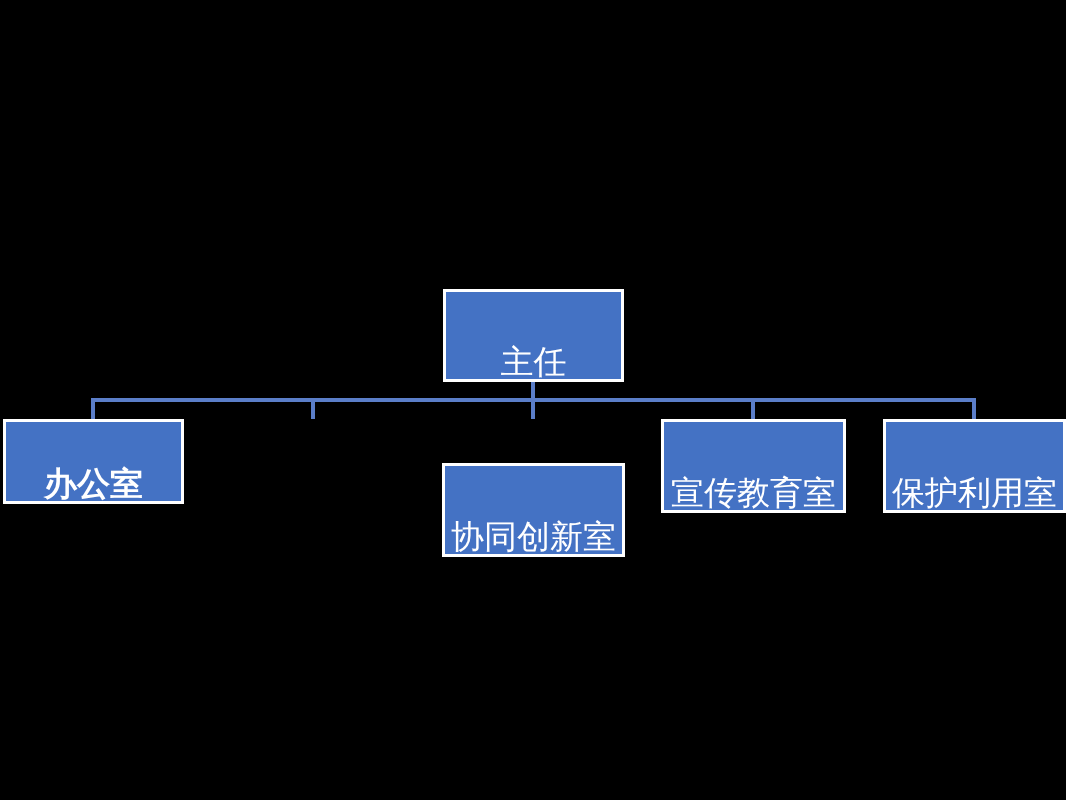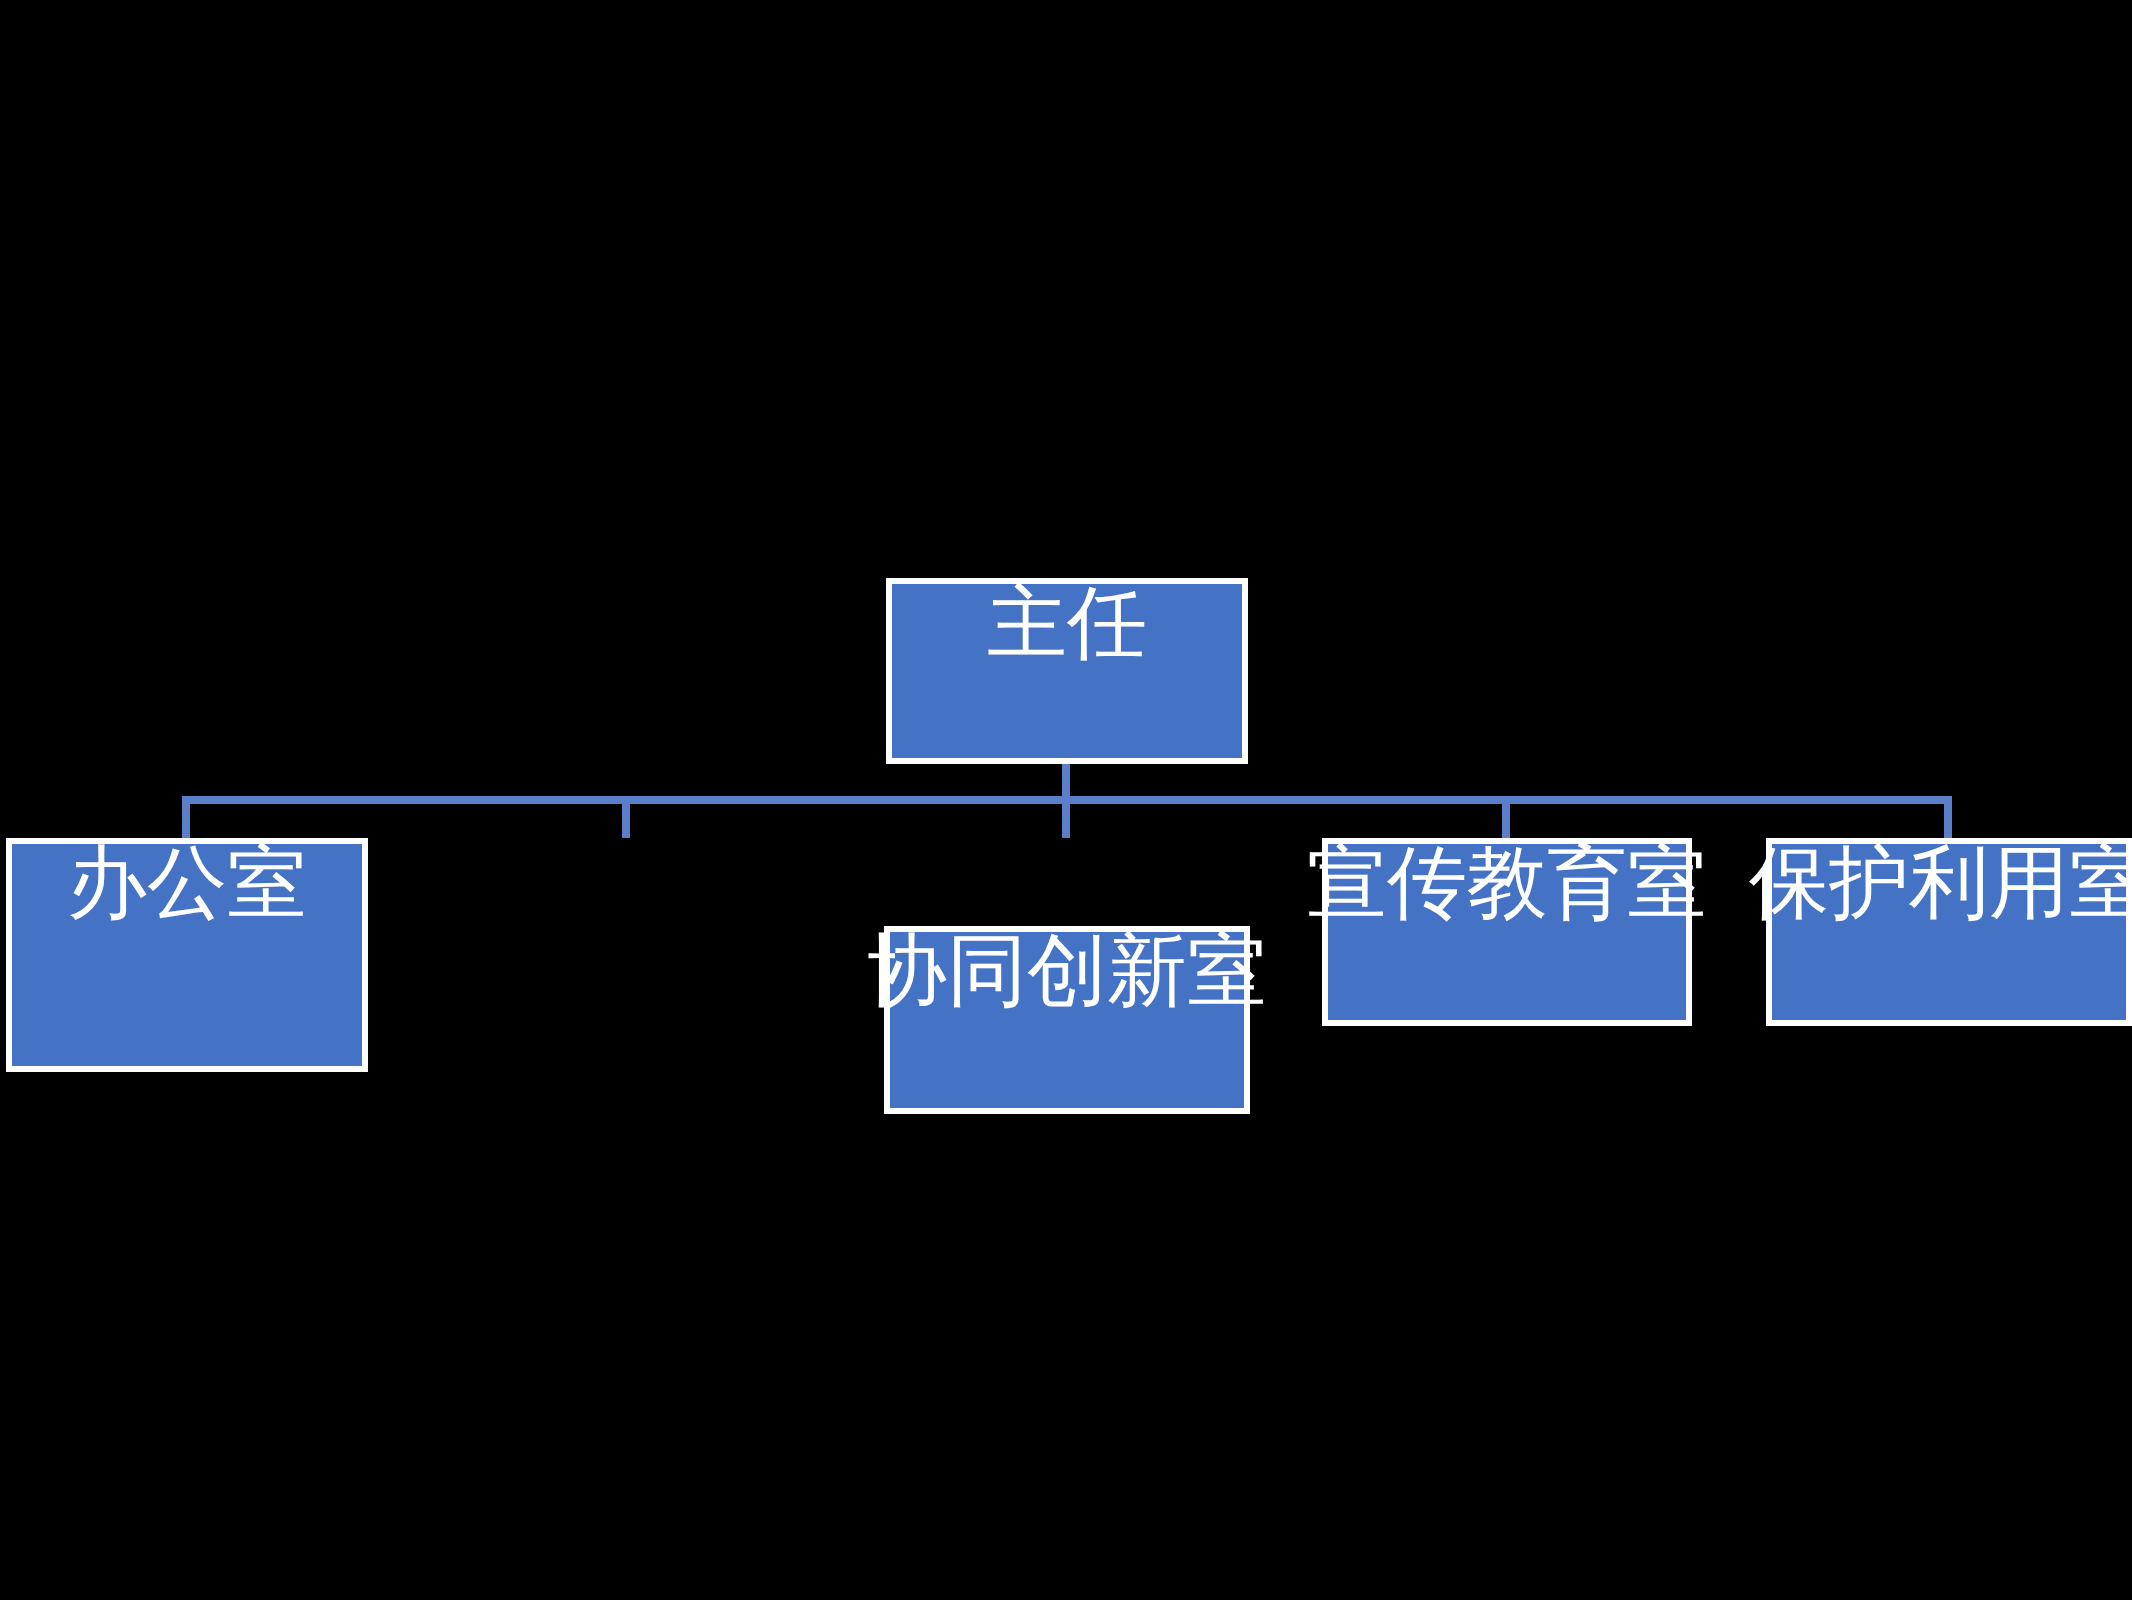--- a/index.html
+++ b/index.html
@@ -15,29 +15,29 @@
     overflow: hidden;
     font-family: "Liberation Serif", "DejaVu Serif", serif;
   }
   .node {
     position: absolute;
     box-sizing: border-box;
     background: var(--node_fill, #4472C4);
     border: 3px solid var(--node_border, #FFFFFF);
     color: var(--node_text, #FFFFFF);
     display: flex;
-    align-items: flex-start;
+    align-items: flex-end;
     justify-content: center;
-    font-size: 40px;
+    font-size: 33px;
     line-height: 1;
     white-space: nowrap;
     text-align: center;
   }
   .node-root   { left: 443px; top: 289px; width: 181px; height: 93px; }
-  .node-c1     { left: 3px;   top: 419px; width: 181px; height: 117px; }
+  .node-c1     { left: 3px;   top: 419px; width: 181px; height: 85px; font-weight: bold; }
   .node-c2     { left: 220px; top: 419px; width: 186px; height: 94px; }
   .node-c3     { left: 442px; top: 419px; width: 183px; height: 94px; margin-top: 44px; }
   .node-c4     { left: 661px; top: 419px; width: 185px; height: 94px; }
   .node-c5     { left: 883px; top: 419px; width: 183px; height: 94px; }
   .connector {
     position: absolute;
     background: var(--connector, #5B7EC9);
   }
   .conn-stem   { left: 531px; top: 380px; width: 4px;   height: 19px; }
   .conn-bus    { left: 91px;  top: 398px; width: 885px; height: 4px;  }

